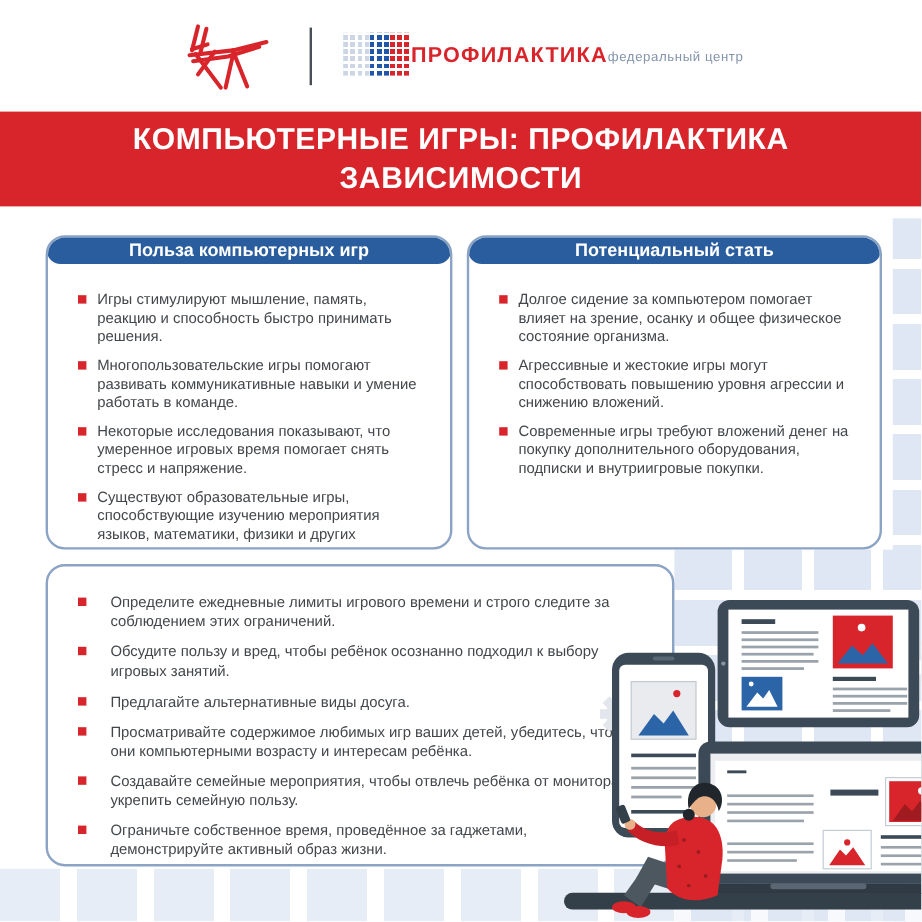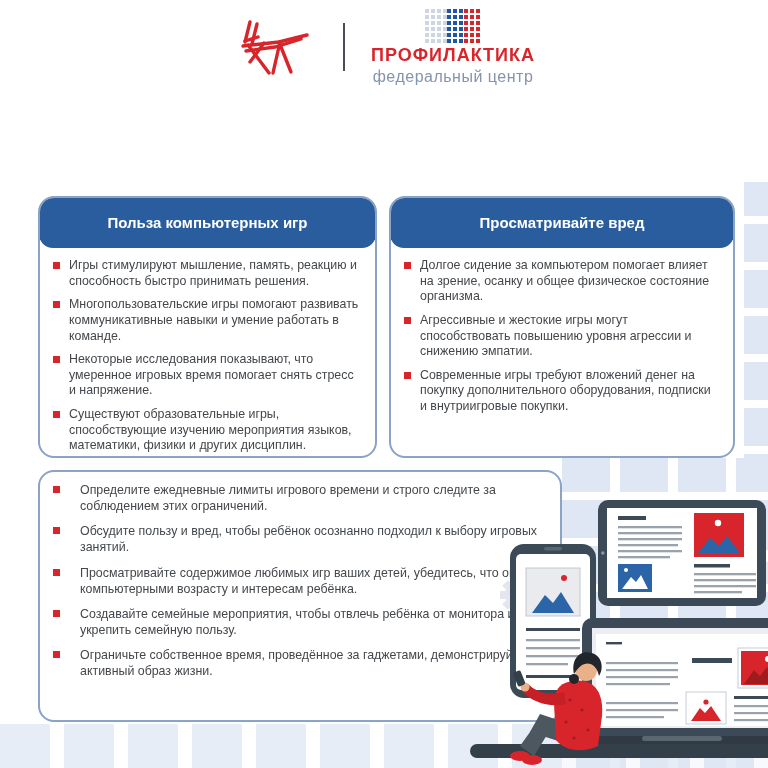--- a/index.html
+++ b/index.html
@@ -34,33 +34,33 @@
     opacity:.75;
   }
 
   
   .top-header{
     position:absolute;left:0;top:0;width:768px;height:93px;z-index:2;
     display:flex;align-items:center;justify-content:center;gap:26px;background:#fff;
   }
   .chair-logo{width:84px;height:64px;}
   .logo-divider{width:2px;height:48px;background:#4a4f55;}
-  .brand-block{display:flex;flex-direction:column;align-items:center;}
+  .brand-block{display:flex;flex-direction:row;align-items:center;}
   .grid-logo{display:flex;gap:0;height:36px;margin-bottom:3px;}
   .grid-logo .gcol{height:36px;}
   .gcol{
     background:
       repeating-linear-gradient(0deg,transparent 0 4px,#fff 4px 6px),
       repeating-linear-gradient(90deg,var(--c) 0 4px,#fff 4px 6px);
   }
   .gcol.light{--c:#ccd6e4;width:22px;}
   .gcol.blue{--c:#1f56a7;width:17px;}
   .gcol.red{--c:var(--accent-red);width:17px;}
   .brand-name{color:var(--accent-red);font-weight:bold;font-size:18px;letter-spacing:1px;line-height:1.1;}
-  .brand-subtitle{color:var(--brand-gray);font-size:16px;letter-spacing:.5px;margin-top:2px;}
+  .brand-subtitle{color:var(--brand-gray);font-size:11px;letter-spacing:.5px;margin-top:2px;}
 
   
   .title-banner{
     position:absolute;left:0;top:93px;width:768px;height:79px;z-index:2;
     background:var(--accent-red);display:flex;align-items:center;justify-content:center;
   }
   .title-banner h1{
     margin:0;max-width:600px;text-align:center;color:#fff;
     font-size:25px;line-height:1.3;font-weight:bold;letter-spacing:.5px;
   }
@@ -69,23 +69,23 @@
   .card{
     position:absolute;z-index:2;background:#fff;
     border:2px solid var(--card-border);border-radius:16px;box-sizing:border-box;
     overflow:hidden;
   }
   .card-benefits{left:38px;top:196px;width:339px;height:262px;}
   .card-harm{left:389px;top:196px;width:346px;height:262px;}
   .card-prevention{left:38px;top:470px;width:524px;height:252px;}
   .pill{
     background:var(--header-blue);color:#fff;font-weight:bold;font-size:15px;
-    text-align:center;padding:17px 8px;border-radius:14px;margin:-1px -1px 0 -1px;
-  }
-  .card ul{list-style:none;margin:0;padding:10px 14px 0 13px;}
+    text-align:center;padding:3px 8px;border-radius:14px;margin:-1px -1px 0 -1px;
+  }
+  .card ul{list-style:none;margin:12px;padding:10px 14px 0 13px;}
   .card li{
     display:flex;gap:9px;margin-bottom:8px;
     font-size:12.4px;line-height:1.26;color:var(--text-dark);
   }
   .card-prevention li{line-height:1.3;margin-bottom:9px;gap:20px;}
   .bullet{flex:none;width:7px;height:7px;margin-top:4px;background:var(--accent-red);}
 
   
   .illustration{position:absolute;left:470px;top:478px;width:298px;height:290px;z-index:3;}
 </style>
@@ -115,20 +115,23 @@
       <div class="grid-logo">
         <div class="gcol light"></div>
         <div class="gcol blue"></div>
         <div class="gcol red"></div>
       </div>
       <div class="brand-name">ПРОФИЛАКТИКА</div>
       <div class="brand-subtitle">федеральный центр</div>
     </div>
   </header>
 
+  <div class="title-banner">
+    <h1>КОМПЬЮТЕРНЫЕ ИГРЫ: ПРОФИЛАКТИКА ЗАВИСИМОСТИ</h1>
+  </div>
 
   <section class="card card-benefits">
     <div class="pill">Польза компьютерных игр</div>
     <ul>
 
         <li>
           <span class="bullet"></span>
           <span class="li-text">Игры стимулируют мышление, память, реакцию и способность быстро принимать решения.</span>
         </li>
 
@@ -143,32 +146,32 @@
         </li>
 
         <li>
           <span class="bullet"></span>
           <span class="li-text">Существуют образовательные игры, способствующие изучению мероприятия языков, математики, физики и других дисциплин.</span>
         </li>
       </ul>
   </section>
 
   <section class="card card-harm">
-    <div class="pill">Просматривайте вред</div>
+    <div class="pill">Потенциальный стать</div>
     <ul>
 
 
         <li>
           <span class="bullet"></span>
           <span class="li-text">Долгое сидение за компьютером помогает влияет на зрение, осанку и общее физическое состояние организма.</span>
         </li>
 
         <li>
           <span class="bullet"></span>
-          <span class="li-text">Агрессивные и жестокие игры могут способствовать повышению уровня агрессии и снижению эмпатии.</span>
+          <span class="li-text">Агрессивные и жестокие игры могут способствовать повышению уровня агрессии и снижению вложений.</span>
         </li>
 
         <li>
           <span class="bullet"></span>
           <span class="li-text">Современные игры требуют вложений денег на покупку дополнительного оборудования, подписки и внутриигровые покупки.</span>
         </li>
       </ul>
   </section>
 
   <section class="card card-prevention">
@@ -177,20 +180,24 @@
         <li>
           <span class="bullet"></span>
           <span class="li-text">Определите ежедневные лимиты игрового времени и строго следите за соблюдением этих ограничений.</span>
         </li>
 
         <li>
           <span class="bullet"></span>
           <span class="li-text">Обсудите пользу и вред, чтобы ребёнок осознанно подходил к выбору игровых занятий.</span>
         </li>
 
+        <li>
+          <span class="bullet"></span>
+          <span class="li-text">Предлагайте альтернативные виды досуга.</span>
+        </li>
 
         <li>
           <span class="bullet"></span>
           <span class="li-text">Просматривайте содержимое любимых игр ваших детей, убедитесь, что они компьютерными возрасту и интересам ребёнка.</span>
         </li>
 
         <li>
           <span class="bullet"></span>
           <span class="li-text">Создавайте семейные мероприятия, чтобы отвлечь ребёнка от монитора и укрепить семейную пользу.</span>
         </li>

